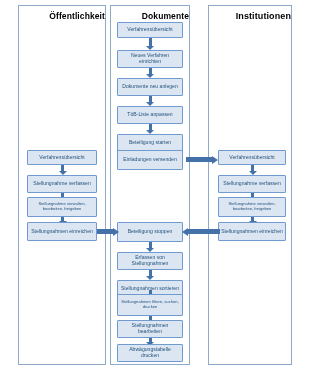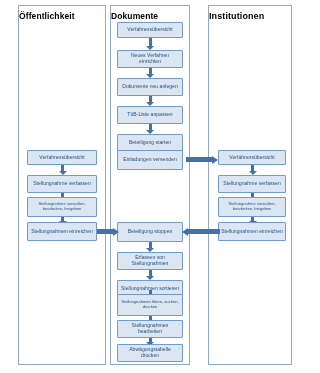--- a/index.html
+++ b/index.html
@@ -20,21 +20,21 @@
     border:1px solid #8ea9c9;
     box-sizing:border-box;
   }
   #lane-public{ left:18px;  width:88px; }
   #lane-planner{ left:110px; width:80px; }
   #lane-institutions{ left:208px; width:84px; }
 
   .lane-title{
     position:absolute;
     top:6px; left:0; right:0;
-    text-align:left;
+    text-align:right;
     font-size:8.5px;
     font-weight:bold;
     color:#000000;
     letter-spacing:0.1px;
     line-height:1.1;
   }
   #lane-institutions .lane-title{ font-size:9px; }
 
   
   .node{

